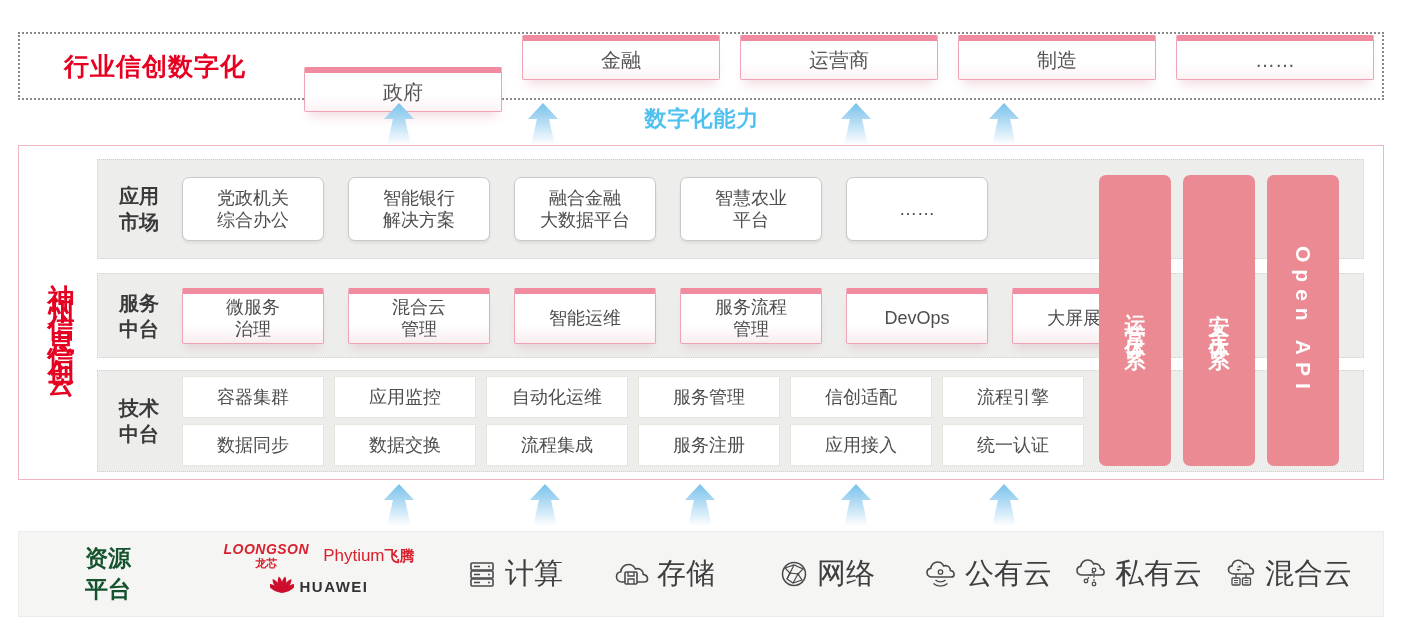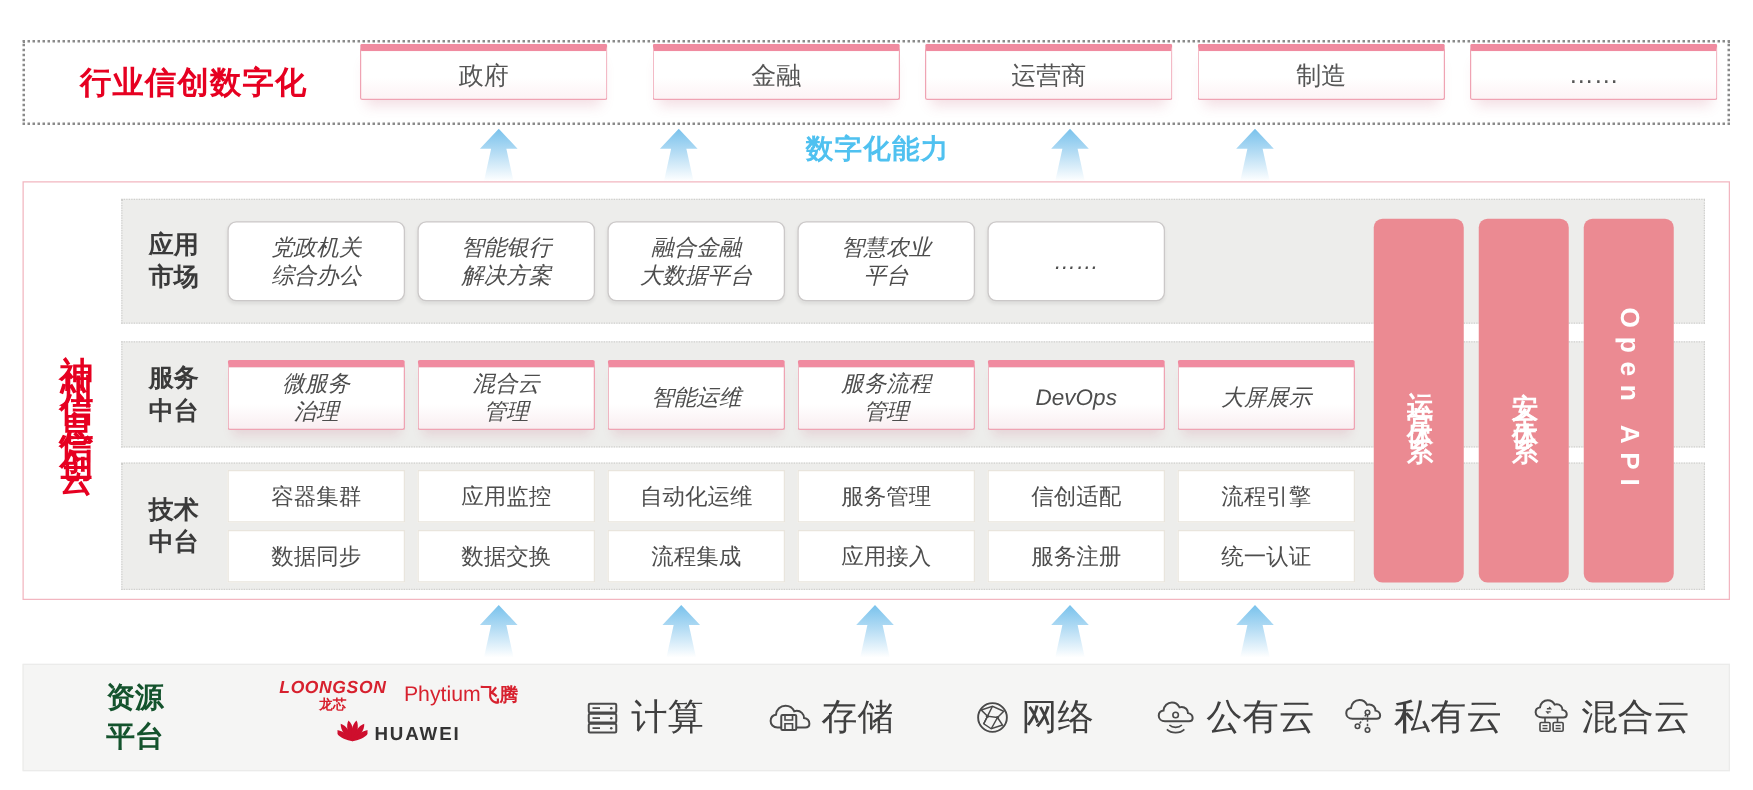--- a/index.html
+++ b/index.html
@@ -11,21 +11,21 @@
   .top-banner { position:absolute; left:18px; top:32px; width:1366px; height:68px;
     border:2px dotted #8a8a8a; background:#fff; }
   .banner-title { position:absolute; left:44px; top:50%; transform:translateY(-50%);
     font-size:25px; font-weight:bold; color:#E60021; letter-spacing:1px; }
   .industry-btn { position:absolute; top:1px; width:198px; height:45px;
     background:linear-gradient(180deg,#ffffff 0%,#ffffff 55%,#fdf3f5 100%);
     border:1px solid #efa3b3; border-top:6px solid #f08ba0; border-radius:2px;
     box-shadow:0 10px 10px -5px rgba(190,70,100,0.18);
     display:flex; align-items:center; justify-content:center;
     font-size:20px; color:#555; }
-  .ib0{left:268px;} .ib1{left:502px;} .ib2{left:720px;} .ib3{left:938px;} .ib4{left:1156px;}
+  .ib0{left:284px;margin-top:32px;} .ib1{left:502px;} .ib2{left:720px;} .ib3{left:938px;} .ib4{left:1156px;}
 
   
   .up-arrow { position:absolute; width:32px; height:42px;
     background:linear-gradient(to bottom,#79c2ec 0%,#b4dcf4 45%,rgba(235,246,252,0) 100%);
     clip-path:polygon(50% 0%,97% 38%,69% 38%,87% 100%,13% 100%,31% 38%,3% 38%); }
   .cap-label { position:absolute; top:104px; left:632px; width:140px; text-align:center;
     font-size:22px; font-weight:bold; color:#4FC1F0; letter-spacing:1px; }
 
   
   .main-box { position:absolute; left:18px; top:145px; width:1366px; height:335px;
@@ -36,21 +36,21 @@
     font-size:27px; font-weight:bold; color:#E60021; letter-spacing:15px; }
   .panel { position:absolute; left:78px; width:1267px;
     background:#ededeb; border:1px dotted #cfcfcd;
     display:flex; align-items:center; }
   .panel-1 { top:13px;  height:100px; }
   .panel-2 { top:127px; height:85px; }
   .panel-3 { top:224px; height:102px; }
   .row-label { flex:none; width:58px; margin-left:12px; margin-right:14px;
     font-size:20px; font-weight:bold; color:#3a3a3a; line-height:1.3;
     white-space:pre-line; text-align:center; }
-  .cards { display:flex; gap:10px; align-items:flex-start;font-style:italic; }
+  .cards { display:flex; gap:24px; align-items:flex-start; }
   .card { flex:none; width:142px; display:flex; align-items:center; justify-content:center;
     text-align:center; color:#4d4d4d; white-space:pre-line; line-height:1.25; }
   .card-app { height:64px; font-size:18px; background:#fff; border:1px solid #cbc8c8;
     border-radius:7px; box-shadow:0 2px 3px rgba(0,0,0,0.07); }
   .card-svc { height:56px; font-size:18px;
     background:linear-gradient(180deg,#ffffff 0%,#ffffff 60%,#f9eef1 100%);
     border:1px solid #efa3b3; border-top:6px solid #f08ba0; border-radius:2px;
     box-shadow:0 8px 8px -4px rgba(190,70,100,0.15); }
   .tech-grid { display:grid; grid-template-columns:repeat(6,142px); grid-auto-rows:42px;
     column-gap:10px; row-gap:6px; }
@@ -149,22 +149,22 @@
       <div class="tech-grid">
         <div class="card-tech">容器集群</div>
         <div class="card-tech">应用监控</div>
         <div class="card-tech">自动化运维</div>
         <div class="card-tech">服务管理</div>
         <div class="card-tech">信创适配</div>
         <div class="card-tech">流程引擎</div>
         <div class="card-tech">数据同步</div>
         <div class="card-tech">数据交换</div>
         <div class="card-tech">流程集成</div>
+        <div class="card-tech">服务注册</div>
         <div class="card-tech">应用接入</div>
-        <div class="card-tech">服务注册</div>
         <div class="card-tech">统一认证</div>
       </div>
     </div>
 
     <div class="pillar pl0">
       <div class="vtext-cn">运营体系</div>
     </div>
     <div class="pillar pl1">
       <div class="vtext-cn">安全体系</div>
     </div>

